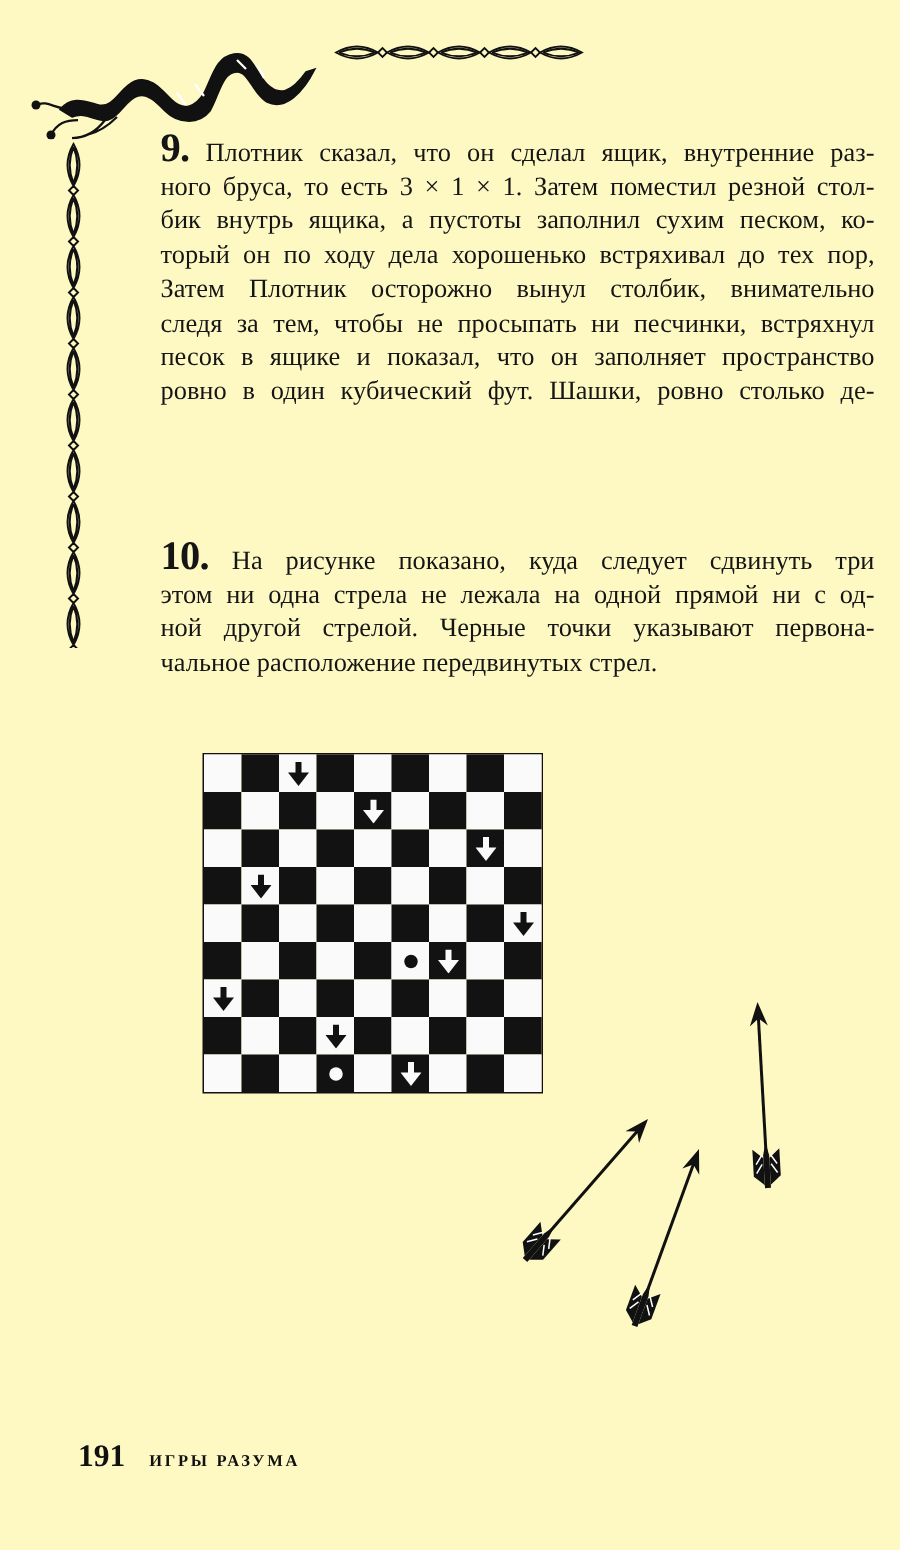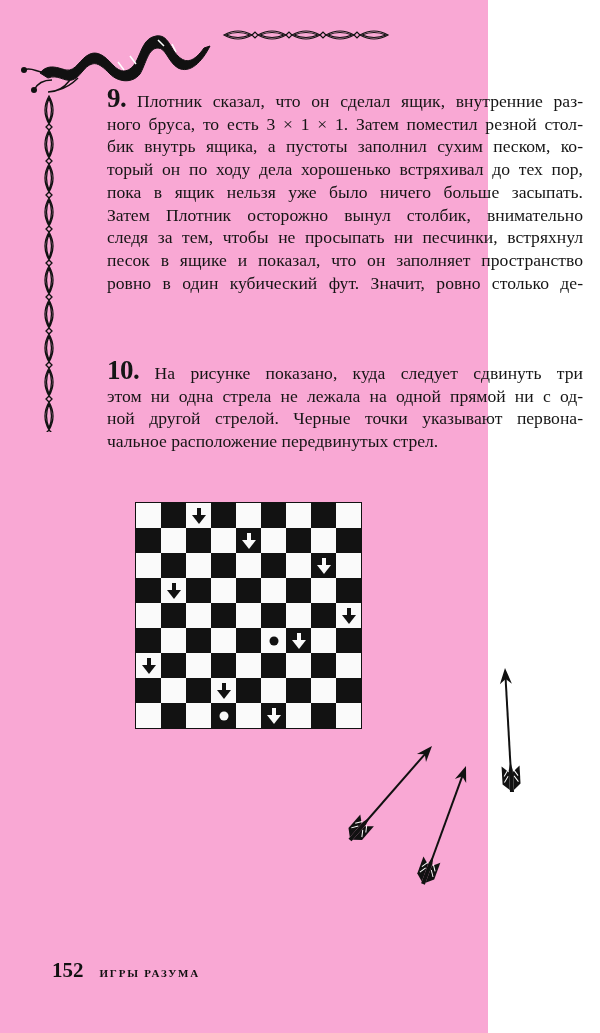--- a/index.html
+++ b/index.html
@@ -1,17 +1,17 @@
 <!DOCTYPE html>
 <html><head>
 <meta charset="utf-8">
 <style>
   html, body { margin: 0; padding: 0; background: #ffffff; }
   body { width: 600px; height: 1033px; position: relative; overflow: hidden; color: #111; }
-  .page { position: absolute; left: 0; top: 0; width: 488px; height: 1033px; background: #f9a8d4; }
+  .page { position: absolute; left: 0; top: 0; width: 600px; height: 1033px; background: #fef9c3; }
 
   .ribbon { position: absolute; left: 18px; top: 18px; width: 200px; height: 75px; }
   .hchain { position: absolute; left: 222px; top: 28px; width: 168px; height: 14px; }
   .vchain { position: absolute; left: 42px; top: 94px; width: 14px; height: 338px; }
 
   .problem { position: absolute; left: 107px; width: 476px;
              font-family: "Liberation Serif", "DejaVu Serif", serif;
              font-size: 17.6px; line-height: 22.7px; color: #151515;
              text-align: justify; }
   .problem .num { font-weight: bold; font-size: 27px; letter-spacing: -0.5px; }
@@ -71,25 +71,24 @@
     <g fill="none" stroke="#111" stroke-width="1.3" id="vlinks">
         <path d="M7 2 Q-1 16 7 30 Q15 16 7 2 Z M7 4 Q2 16 7 28 Q12 16 7 4 M7 30 L4 33 L7 36 L10 33 Z M7 36 Q-1 50 7 64 Q15 50 7 36 Z M7 38 Q2 50 7 62 Q12 50 7 38 M7 64 L4 67 L7 70 L10 67 Z M7 70 Q-1 84 7 98 Q15 84 7 70 Z M7 72 Q2 84 7 96 Q12 84 7 72 M7 98 L4 101 L7 104 L10 101 Z M7 104 Q-1 118 7 132 Q15 118 7 104 Z M7 106 Q2 118 7 130 Q12 118 7 106 M7 132 L4 135 L7 138 L10 135 Z M7 138 Q-1 152 7 166 Q15 152 7 138 Z M7 140 Q2 152 7 164 Q12 152 7 140 M7 166 L4 169 L7 172 L10 169 Z M7 172 Q-1 186 7 200 Q15 186 7 172 Z M7 174 Q2 186 7 198 Q12 186 7 174 M7 200 L4 203 L7 206 L10 203 Z M7 206 Q-1 220 7 234 Q15 220 7 206 Z M7 208 Q2 220 7 232 Q12 220 7 208 M7 234 L4 237 L7 240 L10 237 Z M7 240 Q-1 254 7 268 Q15 254 7 240 Z M7 242 Q2 254 7 266 Q12 254 7 242 M7 268 L4 271 L7 274 L10 271 Z M7 274 Q-1 288 7 302 Q15 288 7 274 Z M7 276 Q2 288 7 300 Q12 288 7 276 M7 302 L4 305 L7 308 L10 305 Z M7 308 Q-1 322 7 336 Q15 322 7 308 Z M7 310 Q2 322 7 334 Q12 322 7 310 M7 336 L4 339 L7 342 L10 339 Z "></path>
       </g>
   </svg>
 
   <div class="problem p9">
     <span class="line"><span class="num">9.</span> <span>Плотник сказал, что он сделал ящик, внутренние раз-</span></span>
     <span class="line">ного бруса, то есть 3 × 1 × 1. Затем поместил резной стол-</span>
     <span class="line">бик внутрь ящика, а пустоты заполнил сухим песком, ко-</span>
     <span class="line">торый он по ходу дела хорошенько встряхивал до тех пор,</span>
-    <span class="line">пока в ящик нельзя уже было ничего больше засыпать.</span>
     <span class="line">Затем Плотник осторожно вынул столбик, внимательно</span>
     <span class="line">следя за тем, чтобы не просыпать ни песчинки, встряхнул</span>
     <span class="line">песок в ящике и показал, что он заполняет пространство</span>
-    <span class="line">ровно в один кубический фут. Значит, ровно столько де-</span>
+    <span class="line">ровно в один кубический фут. Шашки, ровно столько де-</span>
   </div>
 
   <div class="problem p10">
     <span class="line"><span class="num">10.</span> <span>На рисунке показано, куда следует сдвинуть три</span></span>
     <span class="line">этом ни одна стрела не лежала на одной прямой ни с од-</span>
     <span class="line">ной другой стрелой. Черные точки указывают первона-</span>
     <span class="line last">чальное расположение передвинутых стрел.</span>
   </div>
 
   <div class="board" id="board">
@@ -250,15 +249,15 @@
       <line x1="4" y1="0" x2="115.59060474414477" y2="0" stroke="#111" stroke-width="2"></line>
       <path d="M125.59060474414477 0 L109.59060474414477 -6 L114.59060474414477 0 L109.59060474414477 6 Z" fill="#111"></path>
       <path d="M0 -2 L22 -2 L30 0 L22 2 L0 2 Z" fill="#111"></path>
       <path d="M2 -2 L8 -9 L26 -9 L20 -2 Z" fill="#111"></path>
       <path d="M2 2 L8 9 L26 9 L20 2 Z" fill="#111"></path>
       <path d="M10 -7 L16 -3 M16 -7 L22 -3 M10 7 L16 3 M16 7 L22 3" stroke="#fff" stroke-width="1"></path>
       </g>
     </svg>
 
   <div class="footer">
-    <span class="pnum">152</span><span class="title">ИГРЫ РАЗУМА</span>
+    <span class="pnum">191</span><span class="title">ИГРЫ РАЗУМА</span>
   </div>
 </div>
 
 </body></html>

